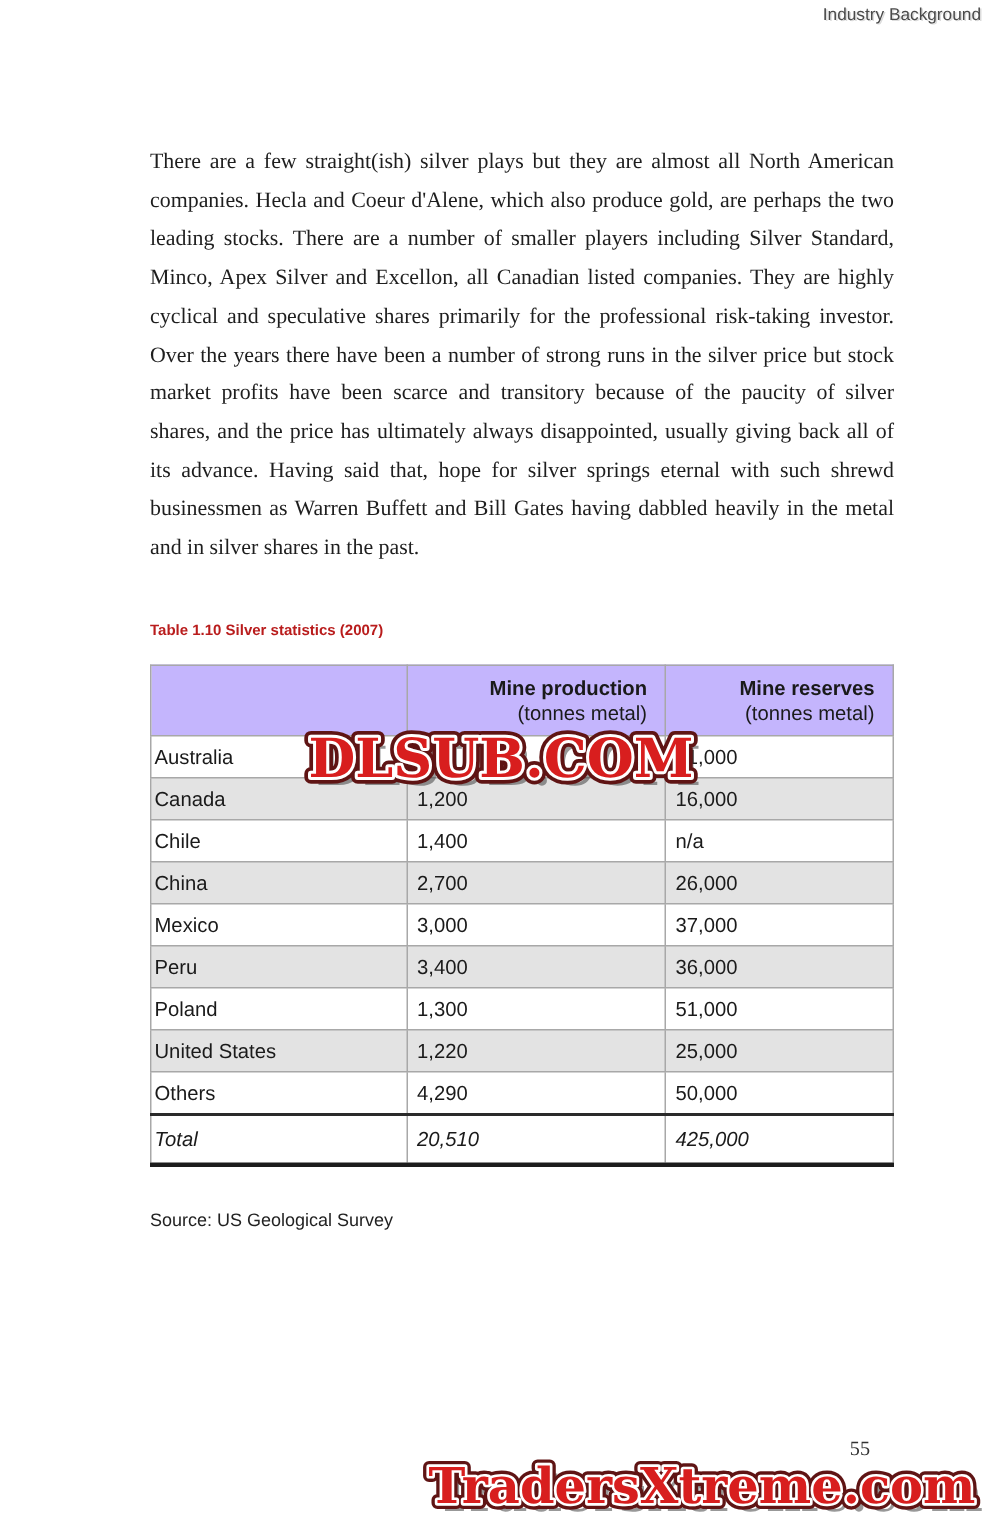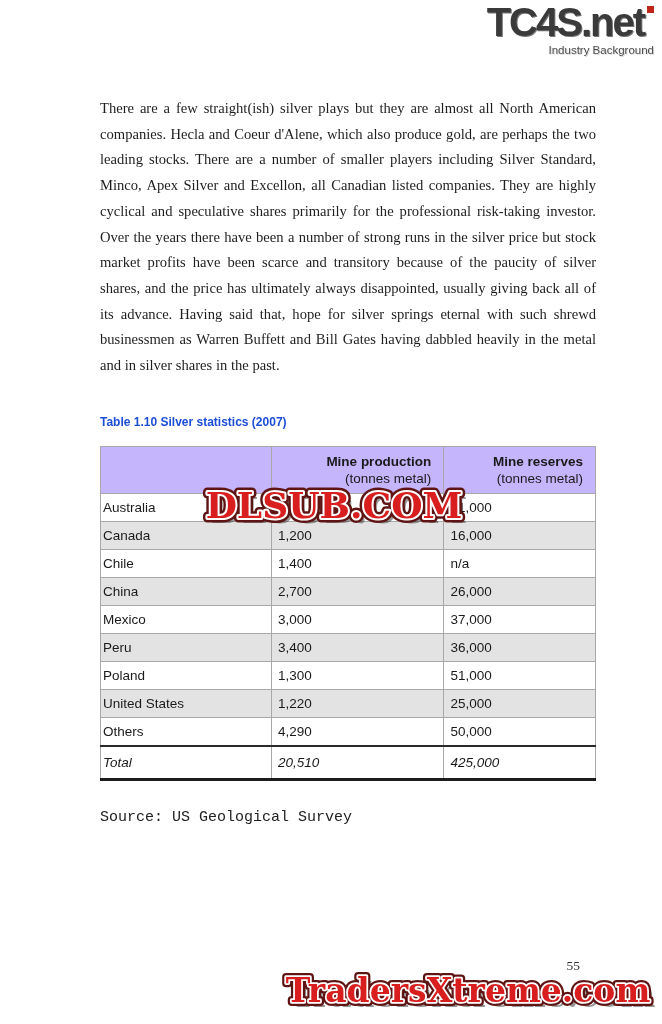--- a/index.html
+++ b/index.html
@@ -57,22 +57,22 @@
     font-family: "Liberation Serif", serif;
     font-size: 14.6px;
     line-height: 25.7px;
     text-align: justify;
     color: #1e1e1e;
   }
   .table-caption {
     margin: 36px 0 17px 0;
     font-family: "Liberation Sans", sans-serif;
     font-weight: bold;
-    font-size: 12px;
-    color: #1d4ed8;
+    font-size: 10px;
+    color: #b91c1c;
   }
 
   
   table.stats-table {
     width: 496px;
     border-collapse: collapse;
     font-size: 13.5px;
     color: #1a1a1a;
   }
   table.stats-table th,
@@ -103,23 +103,22 @@
     background: #ffffff;
     border-top: 2px solid #2a2a2a;
     border-bottom: 3px solid #1c1c1c;
     padding-top: 7px;
     padding-bottom: 7px;
     font-style: italic;
   }
 
   .source {
     margin: 28px 0 0 0;
-    font-size: 15px;
+    font-size: 12px;
     color: #222;
-    font-family: Liberation Mono, monospace;
   }
 
   .page-number {
     position: absolute;
     right: 82px;
     top: 958px;
     font-family: "Liberation Serif", serif;
     font-size: 13.5px;
     color: #333;
   }
@@ -141,23 +140,20 @@
     font-family: "DejaVu Serif", serif;
     font-weight: bold;
   }
 </style>
 </head>
 <body>
 
 <div class="page">
 
   <header class="masthead">
-    <div class="logo">
-      <span>TC4S.net</span><span class="logo-mark"></span>
-    </div>
     <div class="running-head">Industry Background</div>
   </header>
 
   <main class="content">
 
     <p class="body-text">There are a few straight(ish) silver plays but they are almost all North American companies. Hecla and Coeur d'Alene, which also produce gold, are perhaps the two leading stocks. There are a number of smaller players including Silver Standard, Minco, Apex Silver and Excellon, all Canadian listed companies. They are highly cyclical and speculative shares primarily for the professional risk-taking investor. Over the years there have been a number of strong runs in the silver price but stock market profits have been scarce and transitory because of the paucity of silver shares, and the price has ultimately always disappointed, usually giving back all of its advance. Having said that, hope for silver springs eternal with such shrewd businessmen as Warren Buffett and Bill Gates having dabbled heavily in the metal and in silver shares in the past.</p>
 
     <h3 class="table-caption">Table 1.10 Silver statistics (2007)</h3>
 
     <table class="stats-table">

